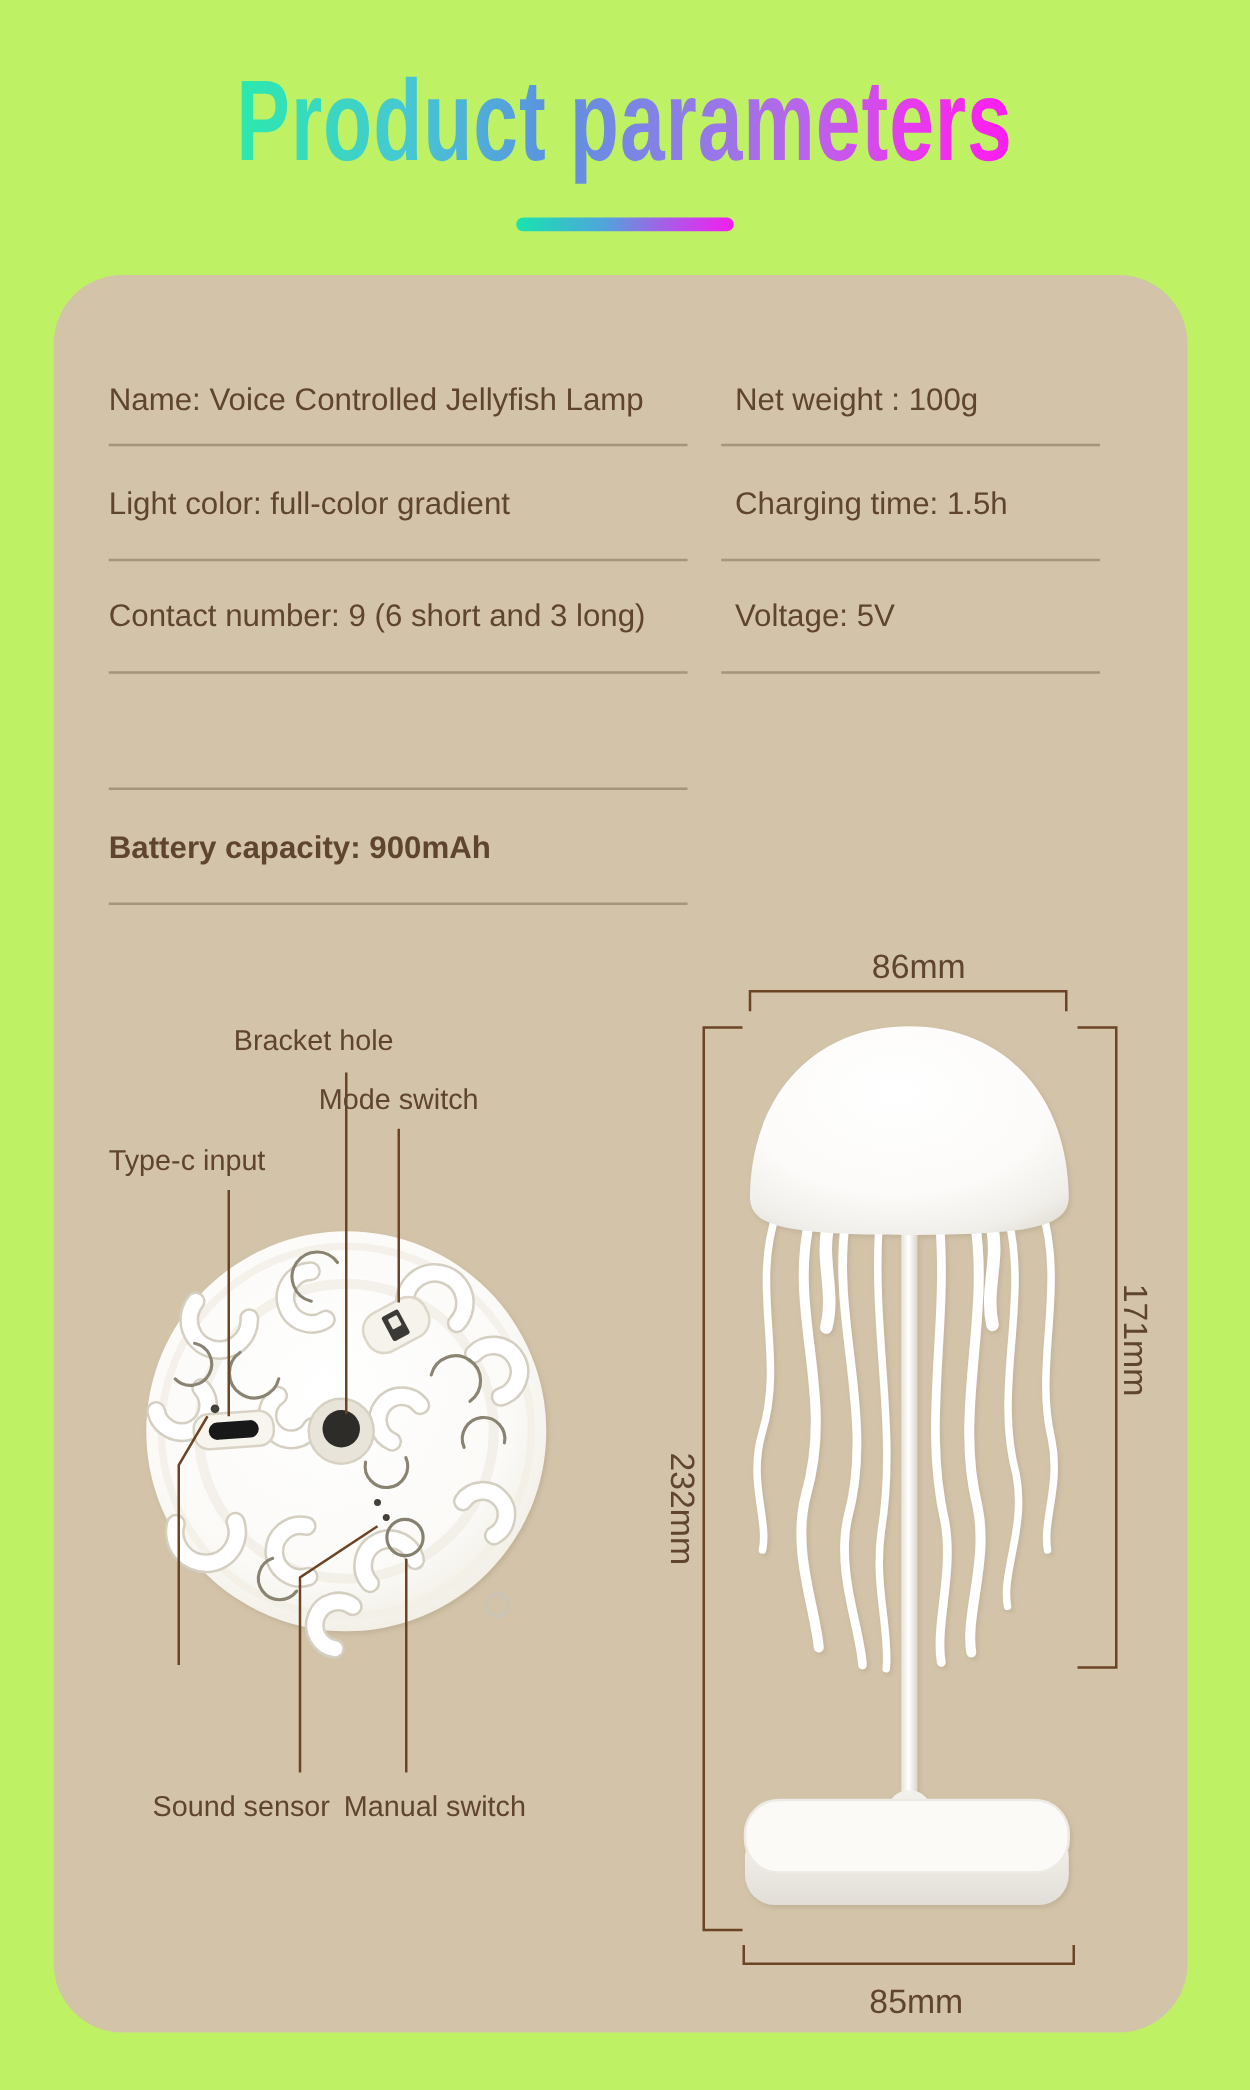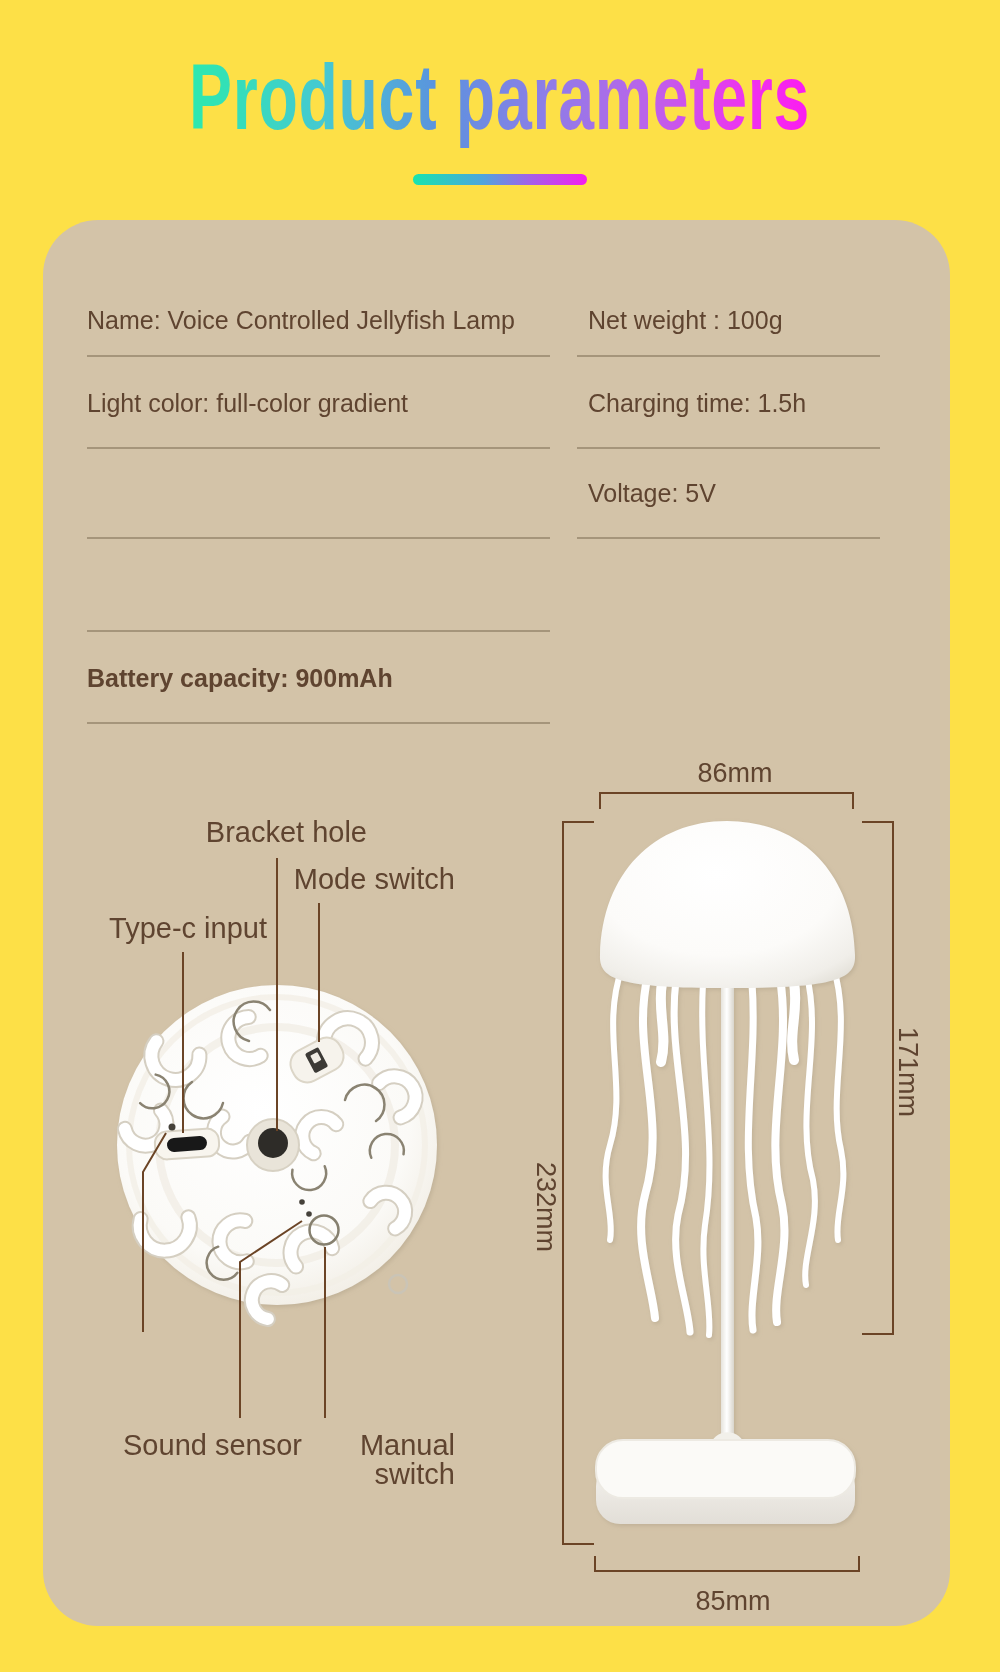--- a/index.html
+++ b/index.html
@@ -1,18 +1,18 @@
 <!DOCTYPE html>
 <html><head>
 <meta charset="utf-8">
 <style>
   html,body{margin:0;padding:0;background:#3a2410;}
   #page{
     position:relative;width:1000px;height:1672px;overflow:hidden;
-    background:#fde047;
+    background:#bef264;
     font-family:"Liberation Sans", sans-serif;
   }
   .abs{position:absolute;}
   
   #title-wrap{left:0;top:38px;width:1000px;height:118px;text-align:center;}
   #title{
     display:inline-block;
     font-size:92px;font-weight:bold;line-height:118px;letter-spacing:1px;
     transform:scaleX(0.70);transform-origin:50% 50%;
     background:linear-gradient(90deg,#2ce9ad 0%,#46c8d2 22%,#5b93de 40%,#8c7ee7 57%,#bb63ea 74%,#ef32ee 90%,#fb1cf0 100%);
@@ -27,21 +27,21 @@
   #card{
     left:43px;top:220px;width:907px;height:1406px;border-radius:55px;
     background:#d3c3a8;
   }
   .spec{
     position:absolute;color:#5f4430;font-size:25px;line-height:30px;white-space:nowrap;
   }
   .divider{position:absolute;height:2px;background:#9c8d73;opacity:.85;}
   
   .lbl{
-    position:absolute;color:#5f4430;font-size:29px;line-height:29px;text-align:right;
+    position:absolute;color:#5f4430;font-size:23px;line-height:29px;text-align:left;
   }
   .dim{
     position:absolute;color:#5f4430;font-size:27px;line-height:30px;text-align:center;
   }
   .vdim{transform:rotate(90deg);transform-origin:50% 50%;}
   
   #art{left:0;top:0;width:1000px;height:1672px;pointer-events:none;}
   .ann{stroke:#6b4426;stroke-width:2;fill:none;}
   .dimline{stroke:#6b4426;stroke-width:2;fill:none;}
   .hookS{stroke:#d5cfc2;stroke-width:16;fill:none;stroke-linecap:round;}
@@ -56,20 +56,21 @@
 
   <div id="title-wrap" class="abs">
     <span id="title">Product parameters</span>
   </div>
   <div id="title-bar" class="abs"></div>
 
   <div id="card" class="abs"></div>
 
   <div class="spec" style="left:87px;top:388px;">Light color: full-color gradient</div>
   <div class="spec" style="left:87px;top:305px;">Name: Voice Controlled Jellyfish Lamp</div>
+  <div class="spec" style="left:87px;top:478px;">Contact number: 9 (6 short and 3 long)</div>
   <div class="spec" style="left:87px;top:663px;font-weight:bold;">Battery capacity: 900mAh</div>
   <div class="divider" style="left:87px;top:355px;width:463px;"></div>
   <div class="divider" style="left:87px;top:447px;width:463px;"></div>
   <div class="divider" style="left:87px;top:537px;width:463px;"></div>
   <div class="divider" style="left:87px;top:630px;width:463px;"></div>
   <div class="divider" style="left:87px;top:722px;width:463px;"></div>
 
   <div class="spec" style="left:588px;top:305px;">Net weight : 100g</div>
   <div class="spec" style="left:588px;top:388px;">Charging time: 1.5h</div>
   <div class="spec" style="left:588px;top:478px;">Voltage: 5V</div>
@@ -225,21 +226,21 @@
 
     <g>
       <path class="dimline" d="M600,809 L600,793 L853,793 L853,809"></path>
       <path class="dimline" d="M594,822 L563,822 L563,1544 L594,1544"></path>
       <path class="dimline" d="M862,822 L893,822 L893,1334 L862,1334"></path>
       <path class="dimline" d="M595,1556 L595,1571 L859,1571 L859,1556"></path>
     </g>
   </svg>
 
   <div class="lbl" style="left:187px;top:818px;width:180px;">Bracket hole</div>
-  <div class="lbl" style="left:275px;top:865px;width:180px;">Mode switch</div>
+  <div class="lbl" style="left:255px;top:865px;width:180px;">Mode switch</div>
   <div class="lbl" style="left:87px;top:914px;width:180px;">Type-c input</div>
   <div class="lbl" style="left:122px;top:1431px;width:180px;">Sound sensor</div>
   <div class="lbl" style="left:275px;top:1431px;width:180px;">Manual switch</div>
 
   <div class="dim" style="left:645px;top:758px;width:180px;">86mm</div>
   <div class="dim vdim" style="left:486px;top:1192px;width:120px;height:30px;">232mm</div>
   <div class="dim vdim" style="left:848px;top:1057px;width:120px;height:30px;">171mm</div>
   <div class="dim" style="left:643px;top:1586px;width:180px;">85mm</div>
 
 </div>

